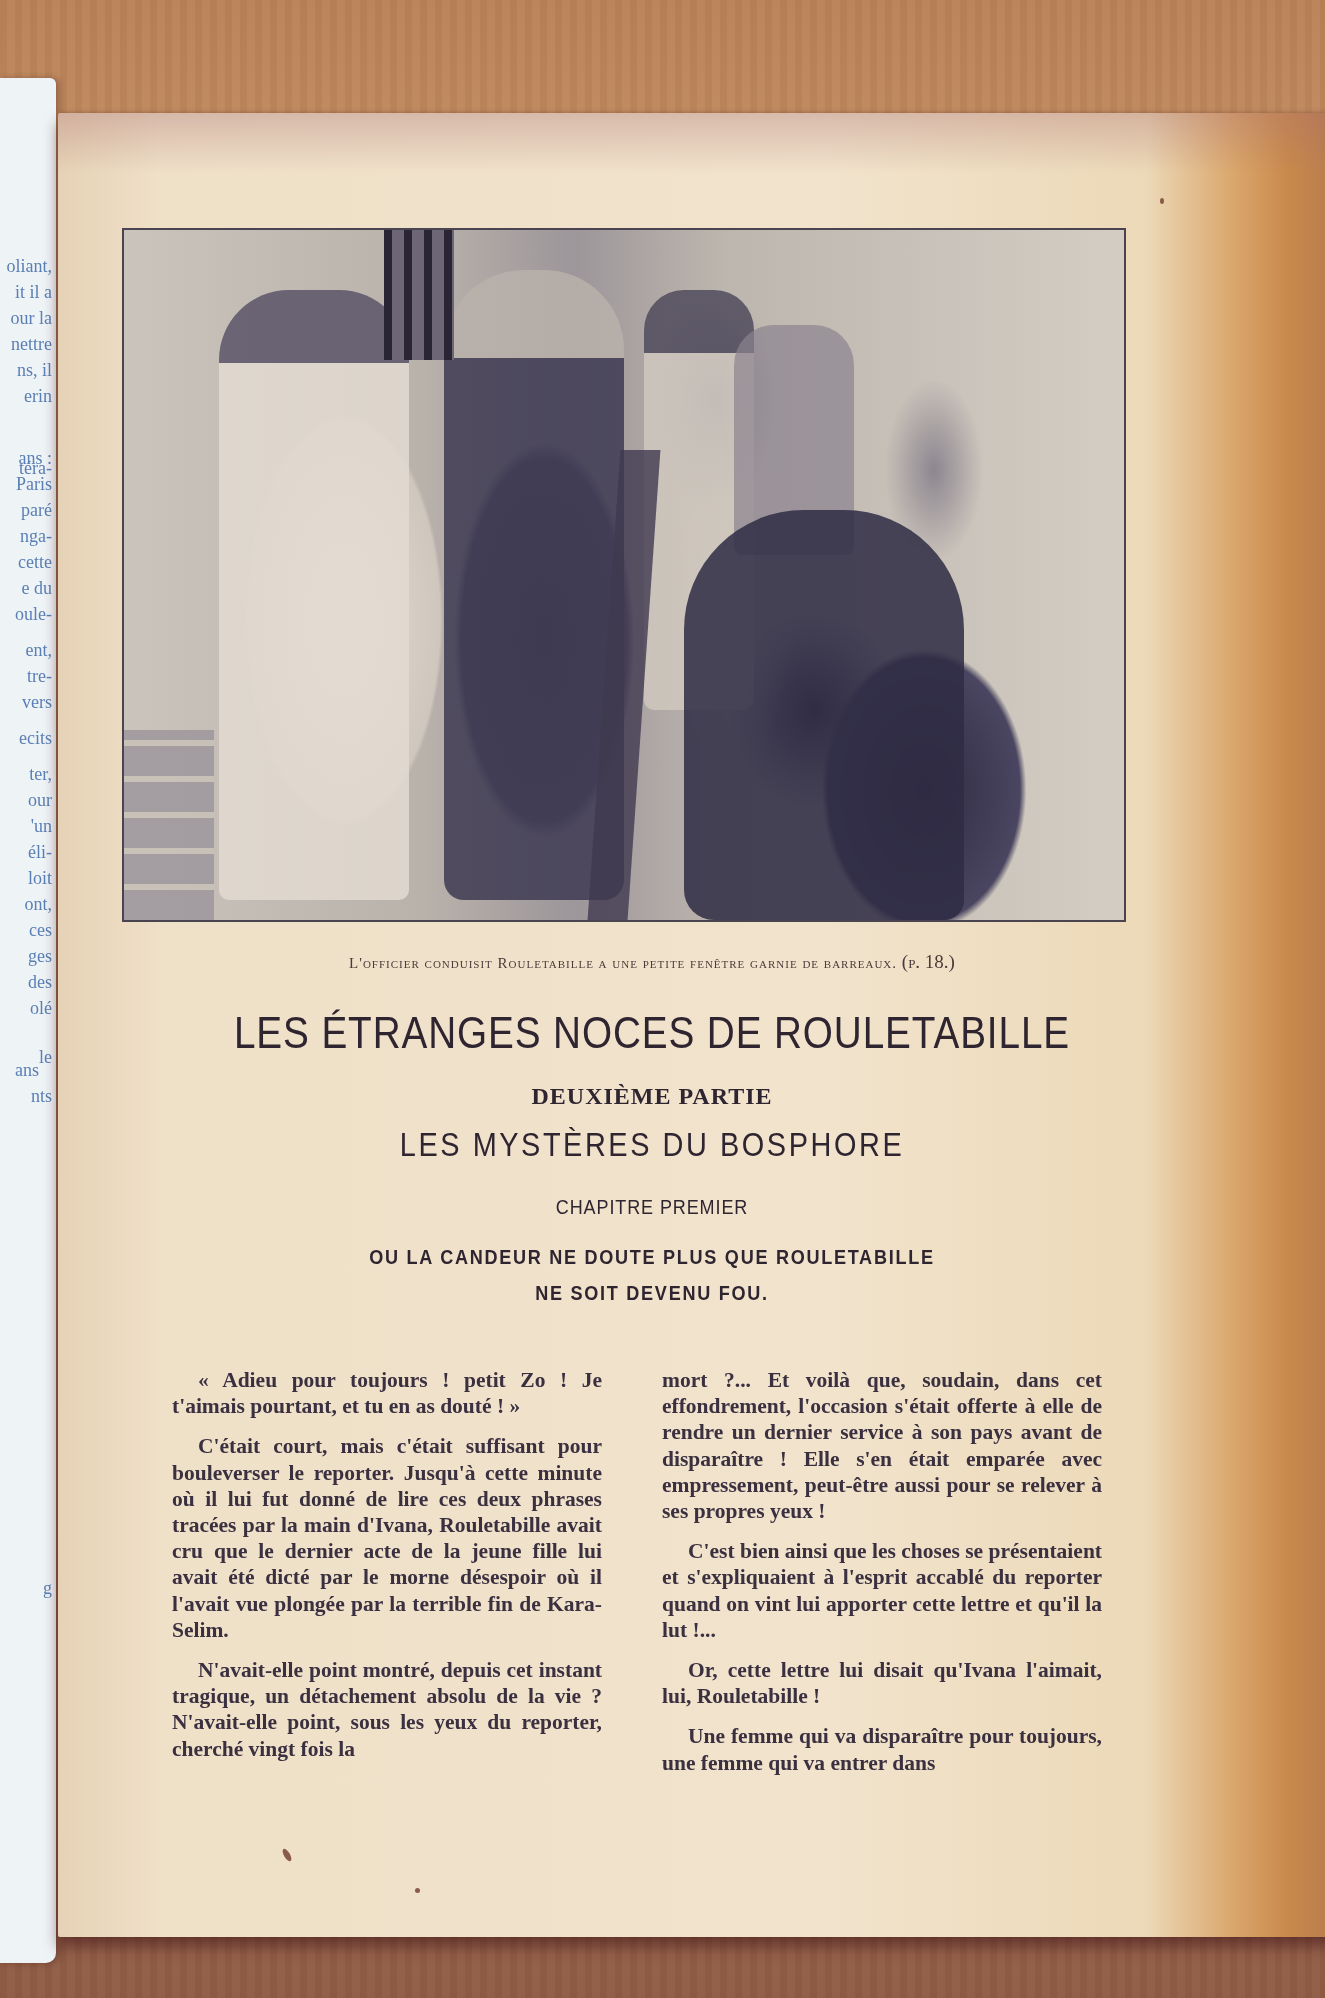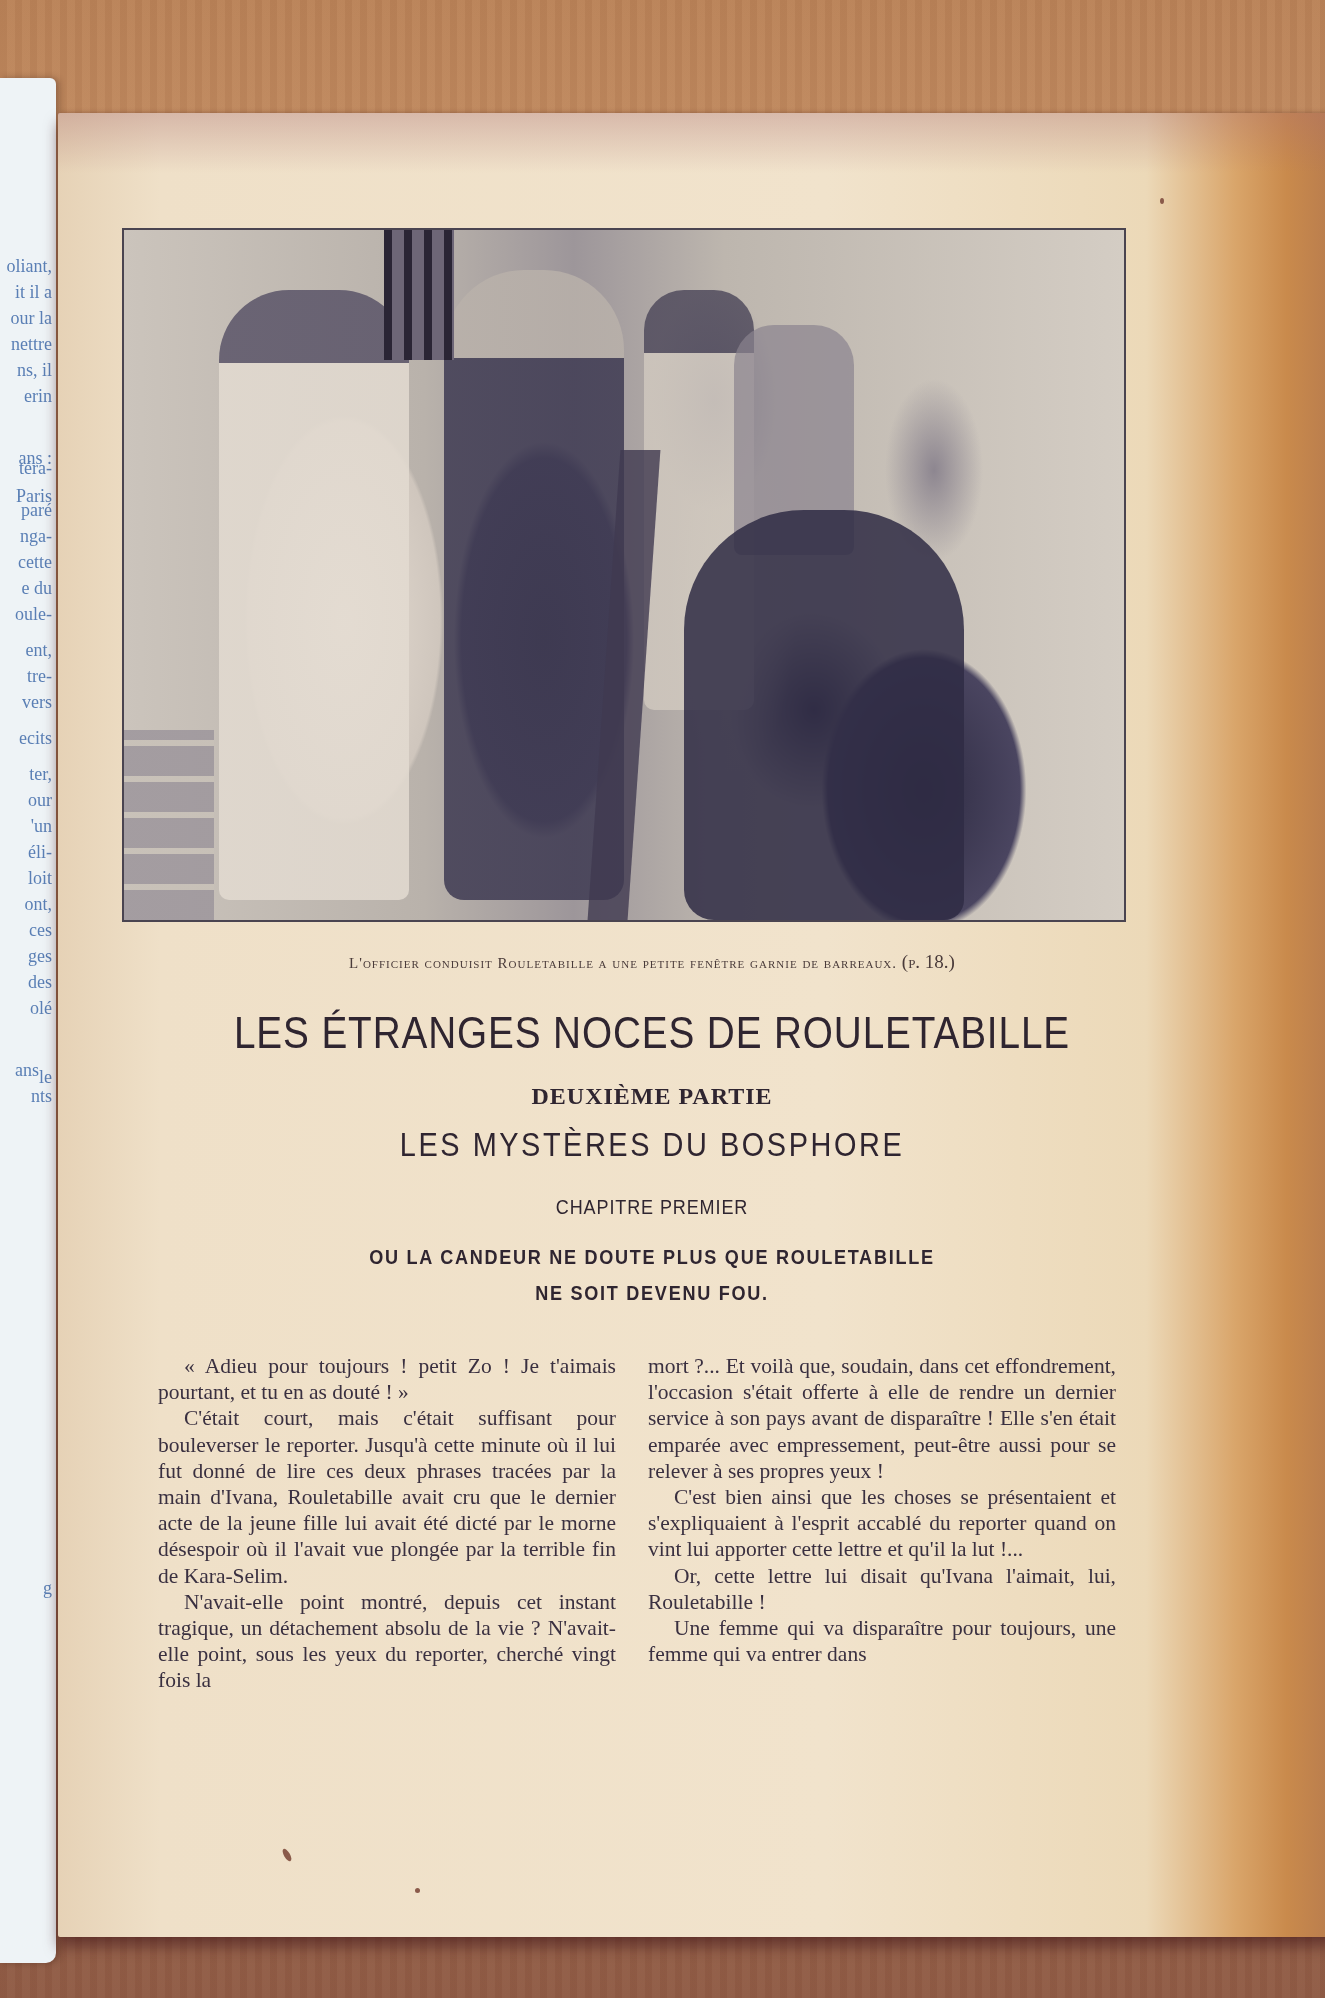--- a/index.html
+++ b/index.html
@@ -78,59 +78,59 @@
     font-size: 21px; color: #2f2530; letter-spacing: 2px; font-weight: bold; line-height: 36px;
     font-family: "Liberation Sans", sans-serif; transform: scaleX(0.86);
   }
   .col {
     position: absolute; top: 1240px; width: 458px;
     font-size: 21.5px; line-height: 26.2px; color: #3a3040; text-align: justify;
     font-family: "Liberation Serif", serif;
   }
   .col.left { left: 100px; }
   .col.right { left: 590px; width: 468px; }
-  .col p { margin: 0; text-indent: 26px; }
+  .col p { margin: 14px; text-indent: 26px; font-weight: bold; }
   .col p.cont { text-indent: 0; }
   .stain { position: absolute; border-radius: 50%; background: #8a5a4a; }
 </style>
 </head>
 <body>
 
 <div class="wood-grain"></div>
 
 <div class="left-page" id="leftPage">
     <div class="frag" style="top: 180px;">oliant,</div>
     <div class="frag" style="top: 206px;">it il a</div>
     <div class="frag" style="top: 232px;">our la</div>
     <div class="frag" style="top: 258px;">nettre</div>
     <div class="frag" style="top: 284px;">ns, il</div>
     <div class="frag" style="top: 310px;">erin</div>
     <div class="frag" style="top: 346px; margin-top: 36px;">téra-</div>
     <div class="frag" style="top: 372px;">ans :</div>
-    <div class="frag" style="top: 410px;">Paris</div>
+    <div class="frag" style="top: 398px;">Paris</div>
     <div class="frag" style="top: 424px;">paré</div>
     <div class="frag" style="top: 450px;">nga-</div>
     <div class="frag" style="top: 476px;">cette</div>
     <div class="frag" style="top: 502px;">e du</div>
     <div class="frag" style="top: 528px;">oule-</div>
     <div class="frag" style="top: 564px;">ent,</div>
     <div class="frag" style="top: 590px;">tre-</div>
     <div class="frag" style="top: 616px;">vers</div>
     <div class="frag" style="top: 652px; font-family: Liberation Serif, serif;">ecits</div>
     <div class="frag" style="top: 688px;">ter,</div>
     <div class="frag" style="top: 714px;">our</div>
     <div class="frag" style="top: 740px;">'un</div>
     <div class="frag" style="top: 766px;">éli-</div>
     <div class="frag" style="top: 792px;">loit</div>
     <div class="frag" style="top: 818px;">ont,</div>
     <div class="frag" style="top: 844px;">ces</div>
     <div class="frag" style="top: 870px;">ges</div>
     <div class="frag" style="top: 896px;">des</div>
     <div class="frag" style="top: 922px;">olé</div>
-    <div class="frag" style="top: 991px;">le</div>
+    <div class="frag" style="top: 971px;">le</div>
     <div class="frag" style="top: 984px; text-align: center;">ans</div>
     <div class="frag" style="top: 1010px;">nts</div>
     <div class="frag" style="top: 1502px;">g</div>
   </div>
 
 <div class="page">
 
   <div class="illustration">
 
     <div class="shape" style="left:95px;top:60px;width:190px;height:610px;background:linear-gradient(180deg,#5a5468 0 12%,#e3dbd1 12% 100%);border-radius:70px 70px 10px 10px;opacity:.85;"></div>

